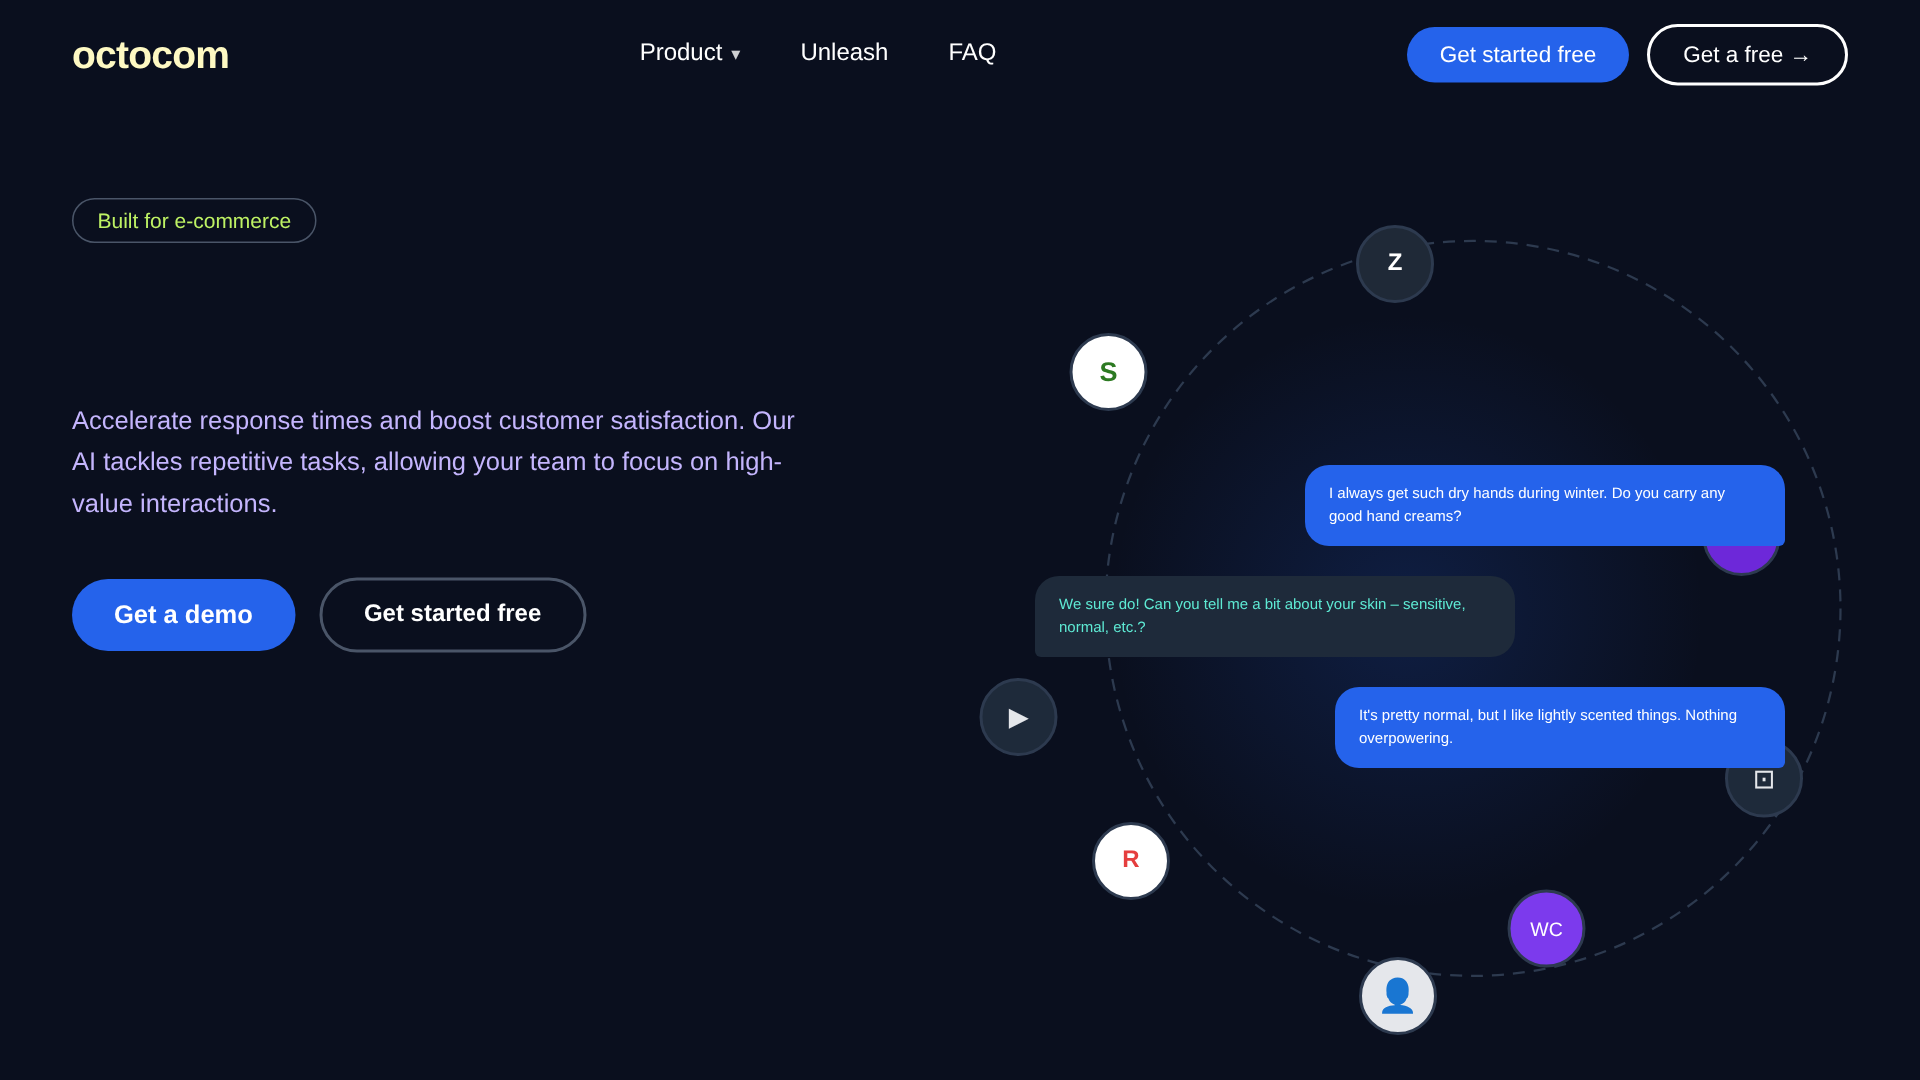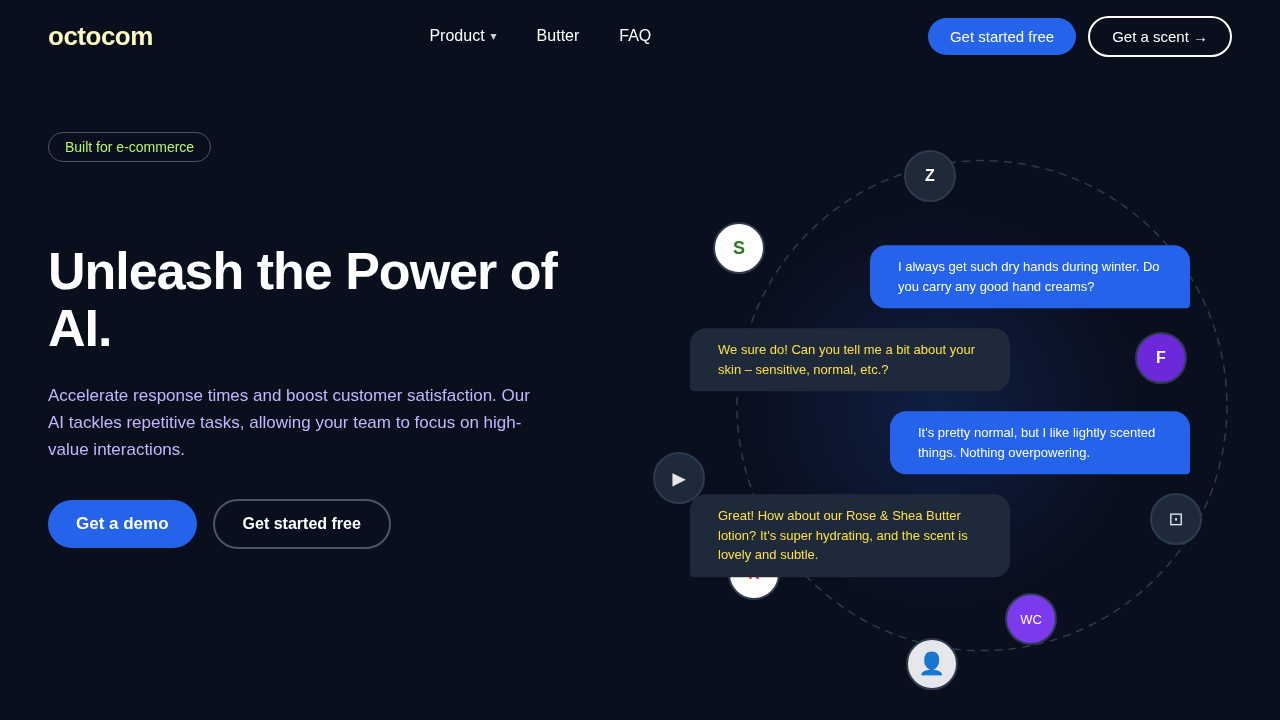--- a/index.html
+++ b/index.html
@@ -181,30 +181,30 @@
     .chat-container {
       position: absolute;
       top: 50%;
       left: 50%;
       transform: translate(-48%, -50%);
       width: 500px;
     }
 
     .chat-msg {
       border-radius: 16px;
-      padding: 12px 28px;
-      font-size: 13px;
+      padding: 12px 16px;
+      font-size: 10px;
       line-height: 1.5;
       margin-bottom: 10px;
       max-width: 380px;
     }
 
     .chat-msg.received {
       background: #1e2a3a;
-      color: #fde047;
+      color: #5eead4;
       align-self: flex-start;
       border-bottom-left-radius: 4px;
     }
 
     .chat-msg.sent {
       background: #2563eb;
       color: #ffffff;
       margin-left: auto;
       border-bottom-right-radius: 4px;
     }
@@ -306,38 +306,37 @@
 <body>
 
 <nav>
   <div class="logo">octocom</div>
 
   <div class="nav-links">
     <a class="nav-link">
       <span>Product</span>
       <span class="chevron">▾</span>
     </a>
-    <a class="nav-link">Butter</a>
+    <a class="nav-link">Unleash</a>
     <a class="nav-link">FAQ</a>
   </div>
 
   <div class="nav-actions">
     <button class="btn-primary">Get started free</button>
-    <button class="btn-outline">Get a scent →</button>
+    <button class="btn-outline">Get a free →</button>
   </div>
 </nav>
 
 <div class="hero">
 
   <div class="hero-left">
     <div class="badge">Built for e-commerce</div>
 
     <h1 class="hero-title">
       <br>
-      <span>Unleash the Power of AI.</span>
     </h1>
 
     <p class="hero-desc">Accelerate response times and boost customer satisfaction. Our AI tackles repetitive tasks, allowing your team to focus on high-value interactions.</p>
 
     <div class="hero-buttons">
       <button class="btn-hero-primary">Get a demo</button>
       <button class="btn-hero-outline">Get started free</button>
     </div>
   </div>
 
@@ -385,18 +384,17 @@
 
     <div class="chat-container">
       <div class="msg-row">
 
         <div class="chat-msg sent" style="max-width:320px;">I always get such dry hands during winter. Do you carry any good hand creams?</div>
 
         <div class="chat-msg received" style="max-width:320px; margin-top:10px;">We sure do! Can you tell me a bit about your skin – sensitive, normal, etc.?</div>
 
         <div class="chat-msg sent" style="max-width:300px; margin-top:10px; align-self:flex-end;">It's pretty normal, but I like lightly scented things. Nothing overpowering.</div>
 
-        <div class="chat-msg received" style="max-width:320px; margin-top:10px;">Great! How about our Rose &amp; Shea Butter lotion? It's super hydrating, and the scent is lovely and subtle.</div>
       </div>
     </div>
 
   </div>
 </div>
 
 </body></html>

